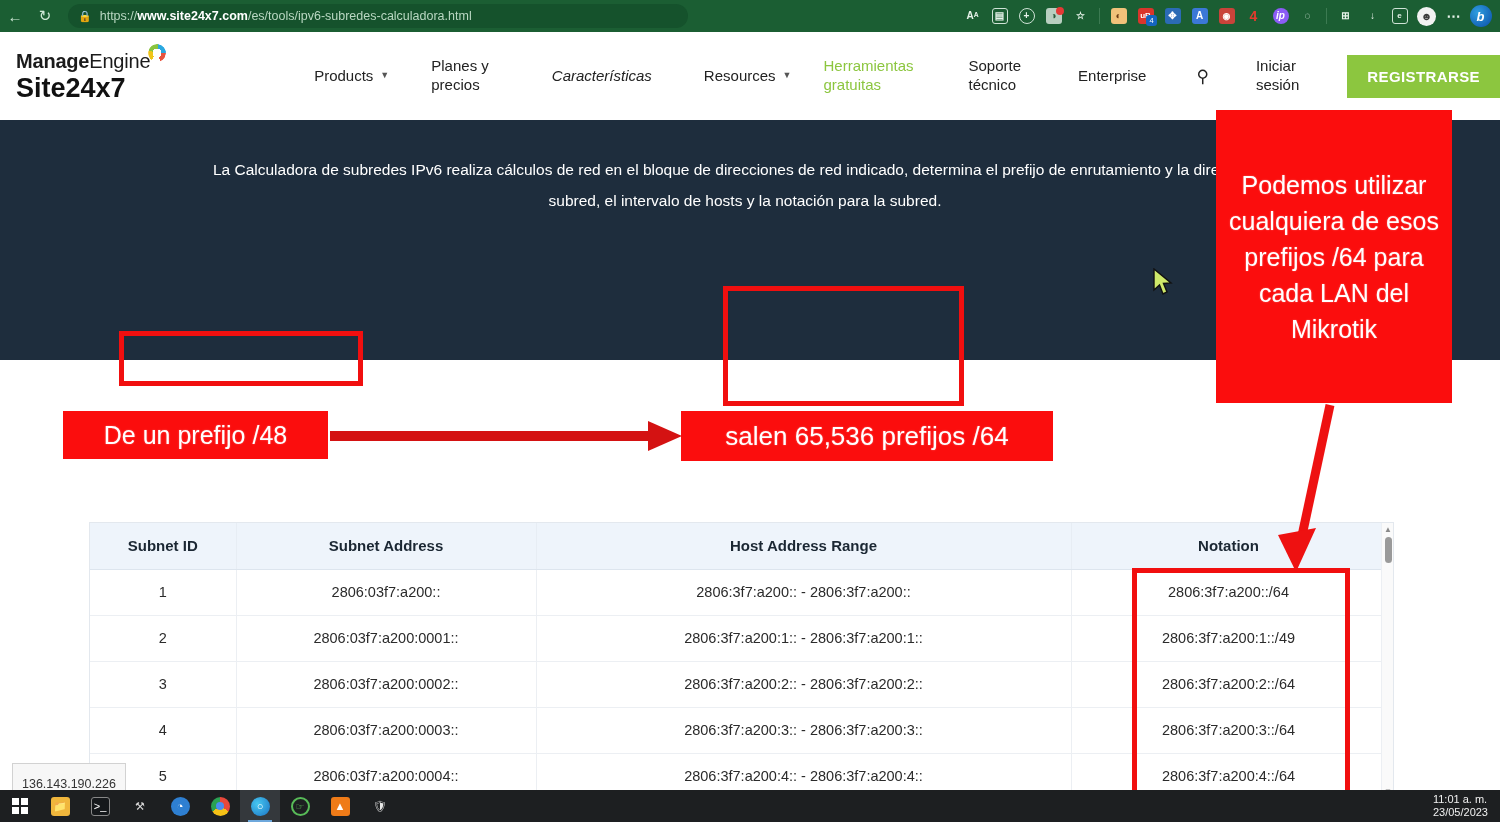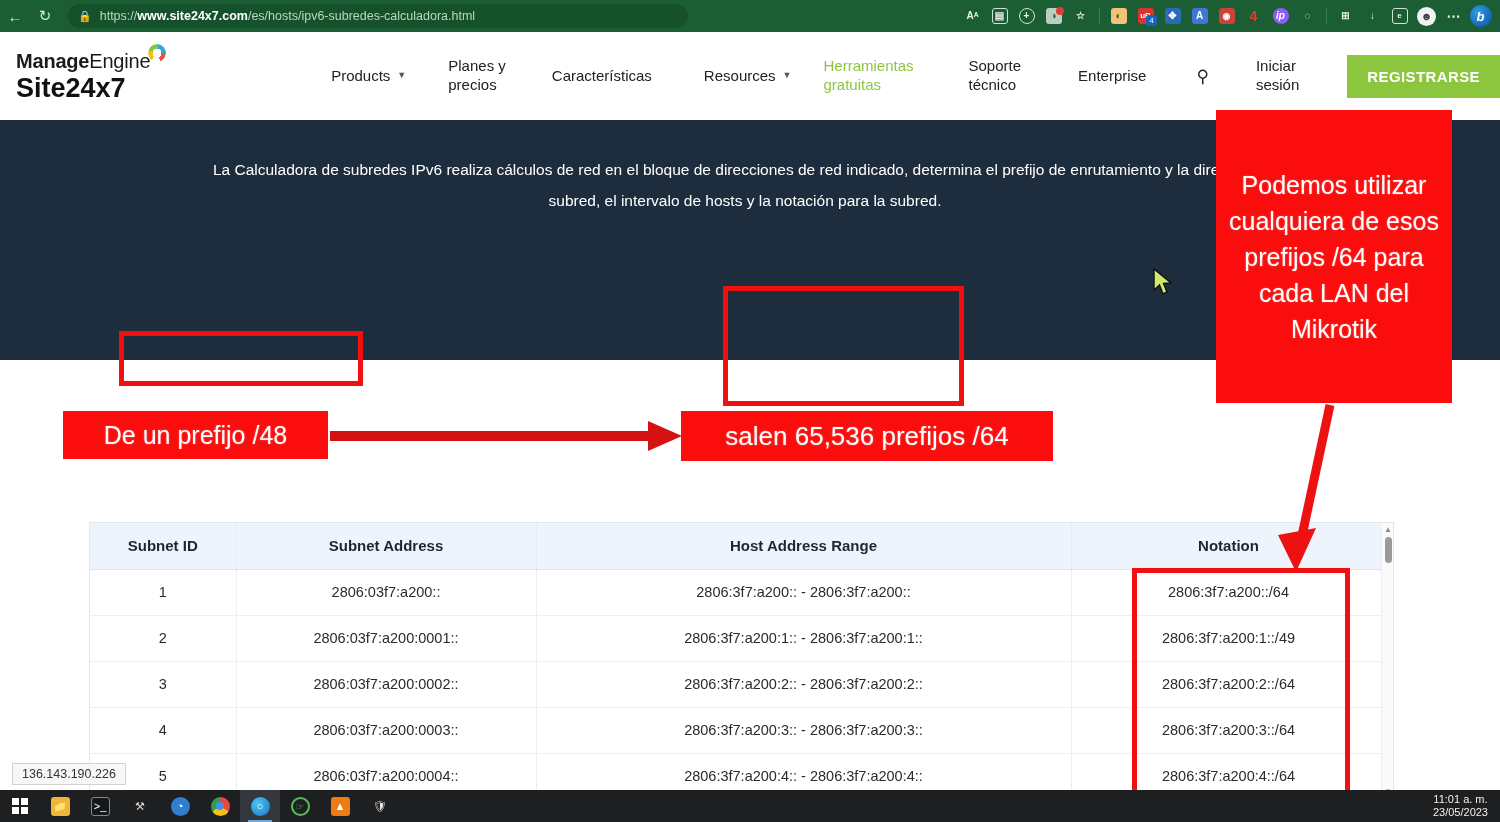--- a/index.html
+++ b/index.html
@@ -175,21 +175,21 @@
     font-size: 26px;
   }
   #anno-box-network { left: 119px; top: 331px; width: 244px; height: 55px; }
   #anno-box-subnets { left: 723px; top: 286px; width: 241px; height: 120px; }
   #anno-box-notation { left: 1132px; top: 568px; width: 218px; height: 243px; }
 
   .cursor-arrow { position: absolute; left: 1152px; top: 268px; }
 
   
   .status-tip {
-    position: absolute; left: 12px; top: 763px; padding: 3px 9px;
+    position: absolute; left: 12px; top: 763px; padding: 13px 9px;
     background: #f7f7f7; border: 1px solid #d2d2d2;
     font-size: 12.5px; color: #333;
   }
 
   
   .taskbar {
     position: absolute; left: 0; bottom: 0; width: 1500px; height: 32px;
     background: #1d1f21; display: flex; align-items: center;
   }
   .tb-item {
@@ -207,34 +207,34 @@
     width: 16px; height: 16px; display: grid; grid-template-columns: 1fr 1fr;
     grid-template-rows: 1fr 1fr; gap: 2px;
   }
   .win-logo i { background: #ffffff; display: block; }
   .circle {
     width: 19px; height: 19px; border-radius: 50%; display: flex;
     align-items: center; justify-content: center; font-size: 11px;
   }
   .clock {
     margin-left: auto; margin-right: 12px; color: #f0f0f0; font-size: 11px;
-    line-height: 13px; text-align: center;
+    line-height: 13px; text-align: left;
   }
 </style>
 </head>
 <body>
 
 <div id="app">
 
   <div class="browser-bar">
     <div class="nav-btn">←</div>
     <div class="nav-btn">↻</div>
     <div class="url-pill">
       <span class="lock-ico">🔒</span>
-      <span class="url-text"><span>https://</span><b>www.site24x7.com</b><span>/es/hosts/ipv6-subredes-calculadora.html</span></span>
+      <span class="url-text"><span>https://</span><b>www.site24x7.com</b><span>/es/tools/ipv6-subredes-calculadora.html</span></span>
     </div>
     <div class="tb-right">
       <div class="tb-ico">
           <span class="glyph">Aᴬ</span>
         </div>
       <div class="tb-ico">
           <span class="glyph" style="border:1px solid #cfe3d6;">▤</span>
         </div>
       <div class="tb-ico">
           <span class="glyph" style="border:1.5px solid #cfe3d6;border-radius:50%;">+</span>
@@ -296,21 +296,21 @@
 
   <div class="site-header">
     <div class="logo">
       <div class="l1"><span class="bold">Manage</span><span>Engine</span><span class="swoosh"></span></div>
       <div class="l2">Site24x7</div>
     </div>
     <div class="nav">
       <div class="nav-item" style="margin-left:14px;"><span>Products</span><span class="caret">▼</span></div>
       <div class="nav-item" style="margin-left:42px;"><span>Planes y
 precios</span></div>
-      <div class="nav-item" style="margin-left:46px;"><span>Características</span></div>
+      <div class="nav-item" style="margin-left:63px;font-style:italic;"><span>Características</span></div>
       <div class="nav-item" style="margin-left:52px;"><span>Resources</span><span class="caret">▼</span></div>
       <div class="nav-item green" style="margin-left:32px;"><span>Herramientas
 gratuitas</span></div>
       <div class="nav-item" style="margin-left:55px;"><span>Soporte
 técnico</span></div>
       <div class="nav-item" style="margin-left:57px;"><span>Enterprise</span></div>
       <div class="search-ico" style="margin-left:50px;">⚲</div>
       <div class="login-link" style="margin-left:47px;">Iniciar
 sesión</div>
       <button class="register-btn" style="margin-left:48px;">REGISTRARSE</button>

